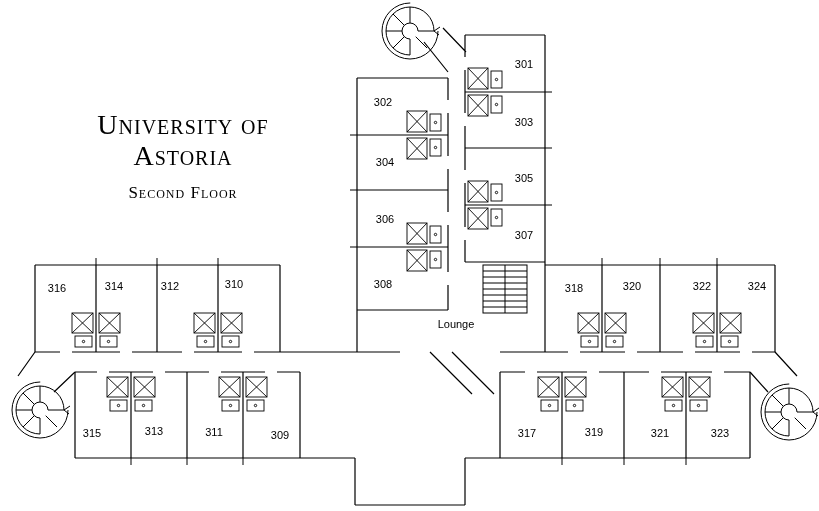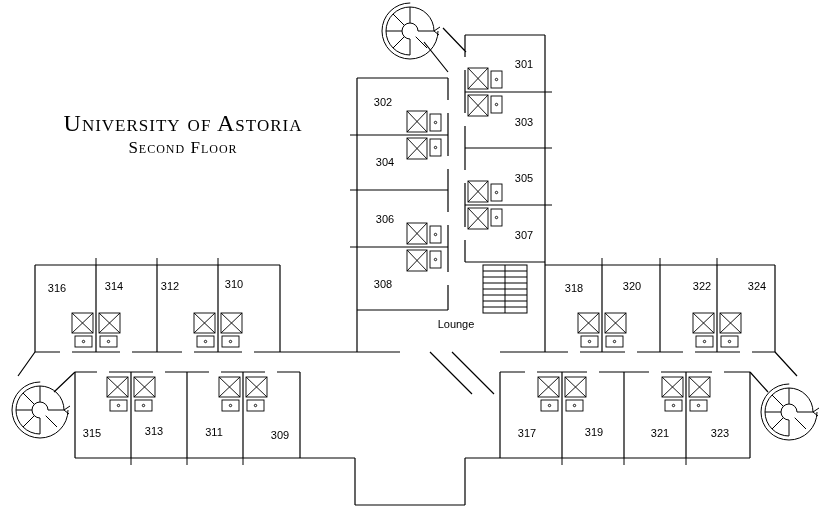--- a/index.html
+++ b/index.html
@@ -1,22 +1,22 @@
 <!DOCTYPE html>
 <html><head>
 <meta charset="utf-8">
 <style>
   html,body{margin:0;padding:0;background:#fff;}
   .stage{position:relative;width:819px;height:511px;background:#fff;overflow:hidden;
          font-family:"Liberation Sans",sans-serif;}
   .title-block{position:absolute;left:58px;top:110px;width:250px;text-align:center;color:#000;}
-  .title{font-family:"Liberation Serif",serif;font-variant:small-caps;font-size:24px;
+  .title{font-family:"Liberation Serif",serif;font-variant:small-caps;font-size:28px;
          letter-spacing:1px;line-height:1.1;}
   .subtitle{font-family:"Liberation Serif",serif;font-variant:small-caps;font-size:17px;
-            letter-spacing:1px;margin-top:2px;}
+            letter-spacing:1px;margin-top:11px;}
   svg.plan{position:absolute;left:0;top:0;}
   svg.plan text{font-family:"Liberation Sans",sans-serif;font-size:11px;fill:#000;}
 </style>
 </head>
 <body>
 
 <div class="stage">
 
   <div class="title-block">
     <div class="title">University of Astoria</div>

